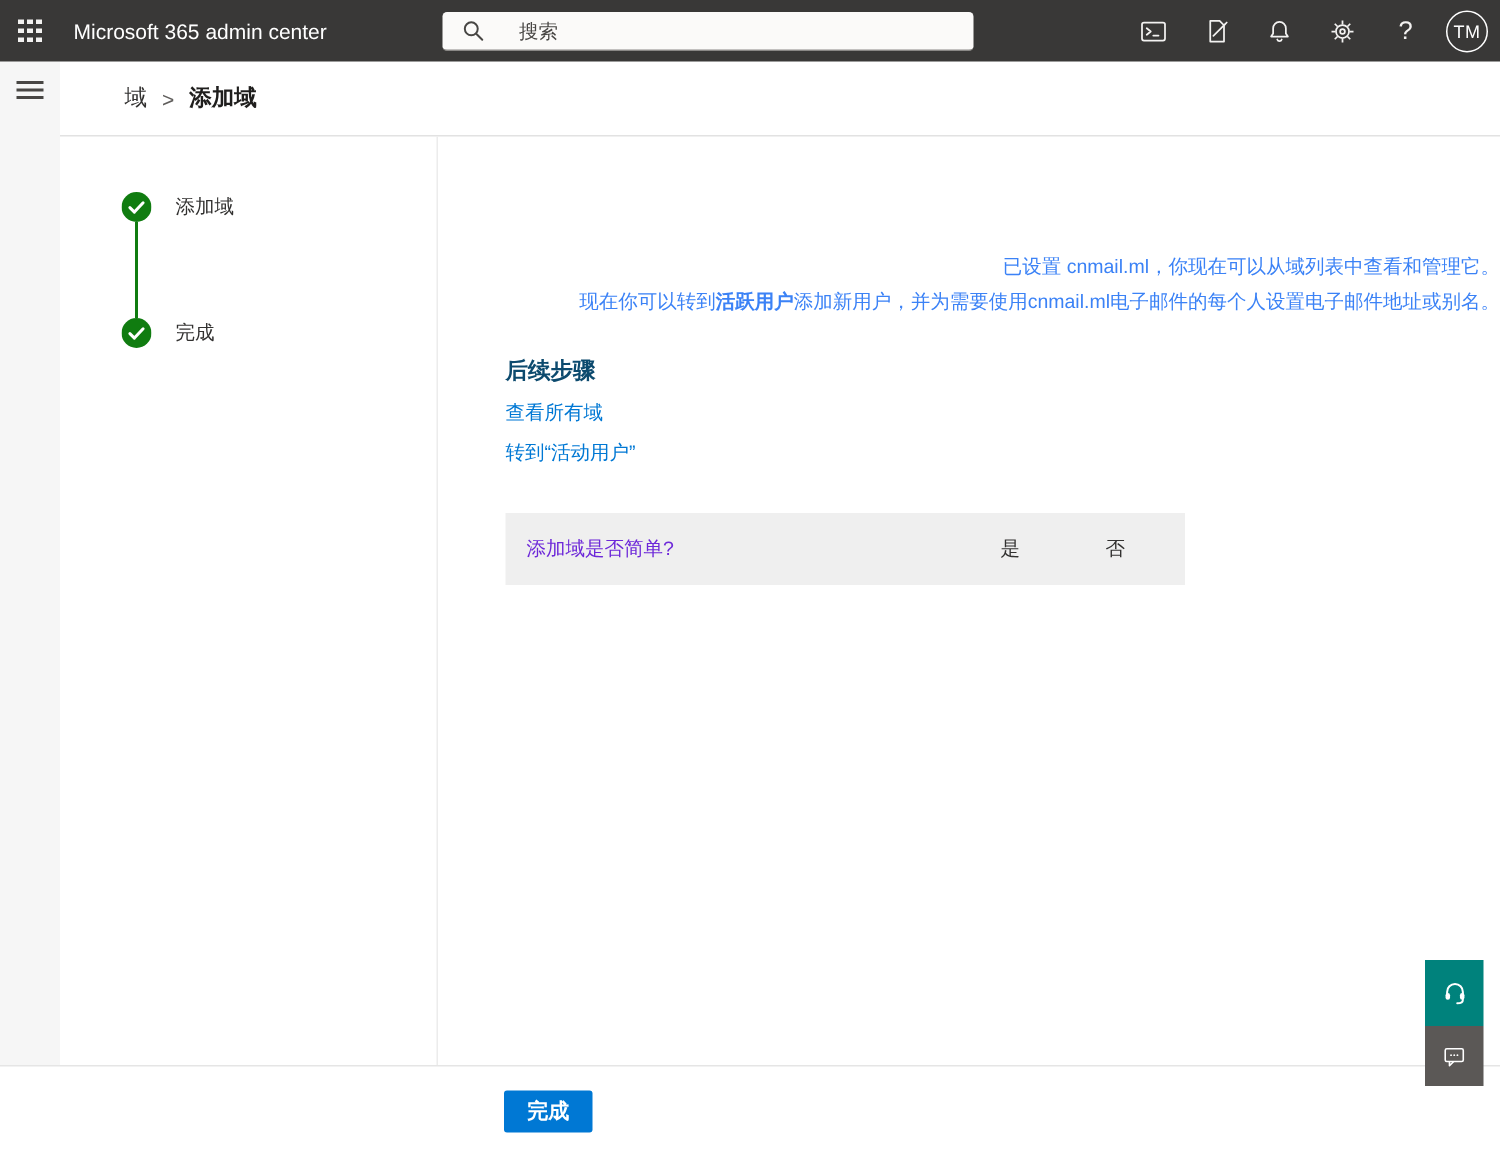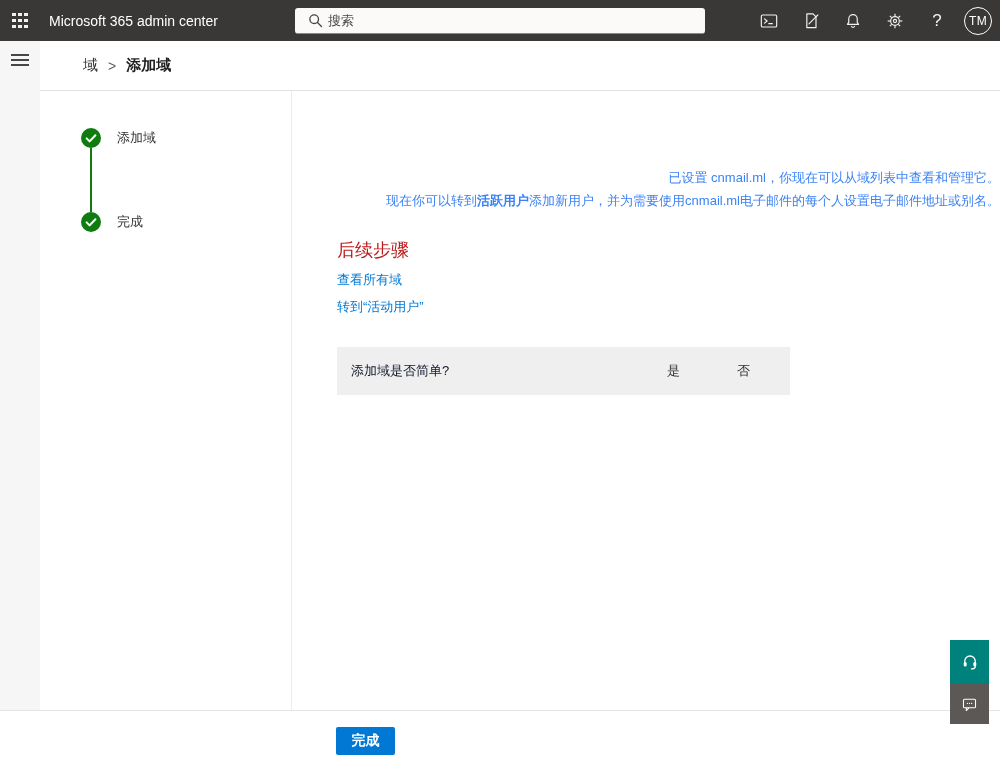--- a/index.html
+++ b/index.html
@@ -12,23 +12,23 @@
   }
 
   
   .topbar { position:absolute; left:0; top:0; width:1000px; height:41px;
     background:#393837; display:flex; align-items:center; color:#ffffff; z-index:5; }
   .waffle-btn { width:40px; height:41px; display:flex; align-items:center; justify-content:center; cursor:pointer; }
   .waffle { display:grid; grid-template-columns:repeat(3,3.5px); grid-template-rows:repeat(3,3.5px); gap:2.5px; }
   .waffle i { width:3.5px; height:3.5px; background:#f3f2f1; }
   .brand { font-size:14px; font-weight:normal; margin-left:9px; white-space:nowrap; }
 
-  .searchbox { position:absolute; left:295px; top:8px; width:410px; height:26px;
+  .searchbox { position:absolute; left:295px; top:8px; width:354px; height:26px;
     background:#fbfaf9; border-radius:3px; border-bottom:1px solid #8a8886;
-    display:flex; align-items:center; gap:5px; padding-left:13px;
+    display:flex; align-items:center; gap:23px; padding-left:13px;
     font-size:13px; color:#484644; cursor:text; }
 
   .top-icons { position:absolute; right:2px; top:0; height:41px; display:flex; align-items:center; }
   .top-icon { width:42px; height:41px; display:flex; align-items:center; justify-content:center;
     color:#f3f2f1; cursor:pointer; }
   .top-icon svg { stroke:#f3f2f1; }
   .help-q { font-size:17px; color:#f3f2f1; font-weight:400; }
   .avatar { width:28px; height:28px; border-radius:50%; border:1.5px solid #ffffff;
     display:flex; align-items:center; justify-content:center; font-size:12px; letter-spacing:.3px;
     margin:0 6px; cursor:pointer; }
@@ -54,26 +54,26 @@
   .connector { width:2px; height:32px; background:#107c10; margin-left:9px; }
 
   
   .main { position:absolute; left:292px; top:91px; width:708px; height:619px; padding:33px 0 0 45px; }
   .h1row { display:flex; align-items:center; gap:7px; }
   .h1row h1 { margin:0; font-size:35px; font-weight:bold; color:#1b1a19; line-height:44px; }
 
   .bodytext { margin-top:42px; font-size:13px; line-height:23px; color:#3b82f6;text-align:right; }
 
   .nextsteps { margin-top:26px; }
-  .nextsteps-heading { font-size:18px; font-weight:normal; color:#b91c1c; }
+  .nextsteps-heading { font-size:15px; font-weight:bold; color:#0c4a6e; }
   .nextsteps a { display:block; margin-top:9px; font-size:13px; color:#0078d4; text-decoration:none; cursor:pointer; }
 
   .survey { margin-top:31px; width:453px; height:48px; background:#efefef;
     display:flex; align-items:center; padding-left:14px; font-size:13px; }
-  .survey-q { flex:1; color:#0f172a; }
+  .survey-q { flex:1; color:#6d28d9; }
   .survey-yes { margin-right:57px; cursor:pointer; color:#323130; }
   .survey-no  { margin-right:40px; cursor:pointer; color:#323130; }
 
   
   .footer { position:absolute; left:0; top:710px; width:1000px; height:60px;
     background:#ffffff; border-top:1px solid #e5e5e5; }
   .done-btn { position:absolute; left:336px; top:16px; width:59px; height:28px;
     background:#0078d4; color:#ffffff; border:none; border-radius:2px;
     font-size:14px; font-weight:600; font-family:inherit; cursor:pointer; }
 

